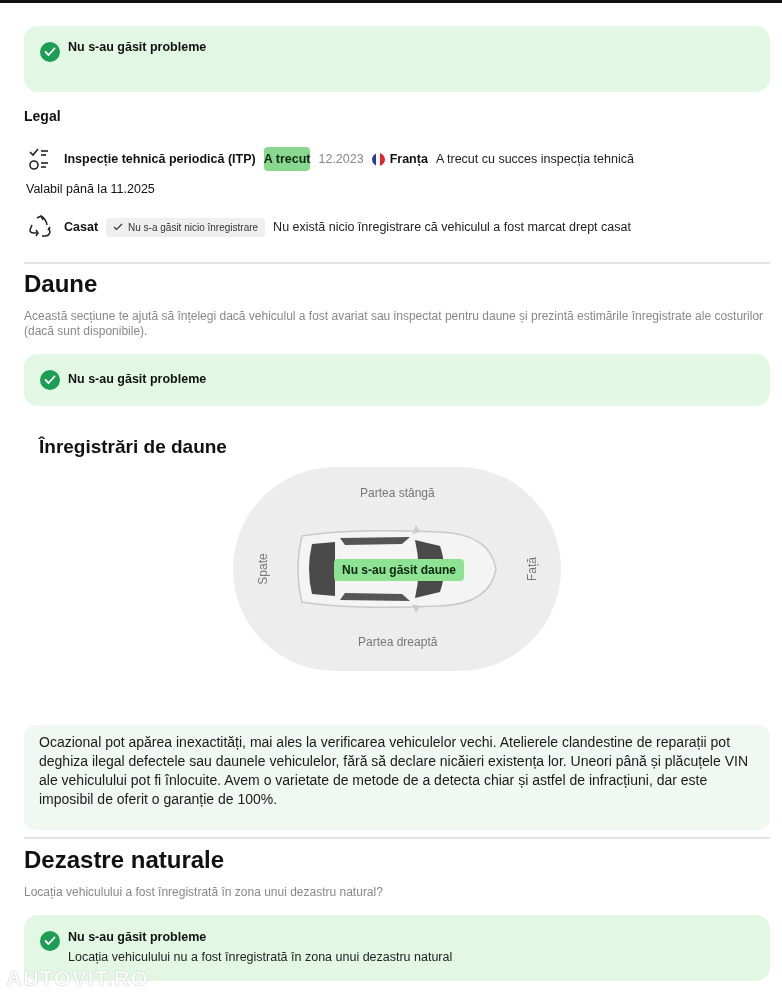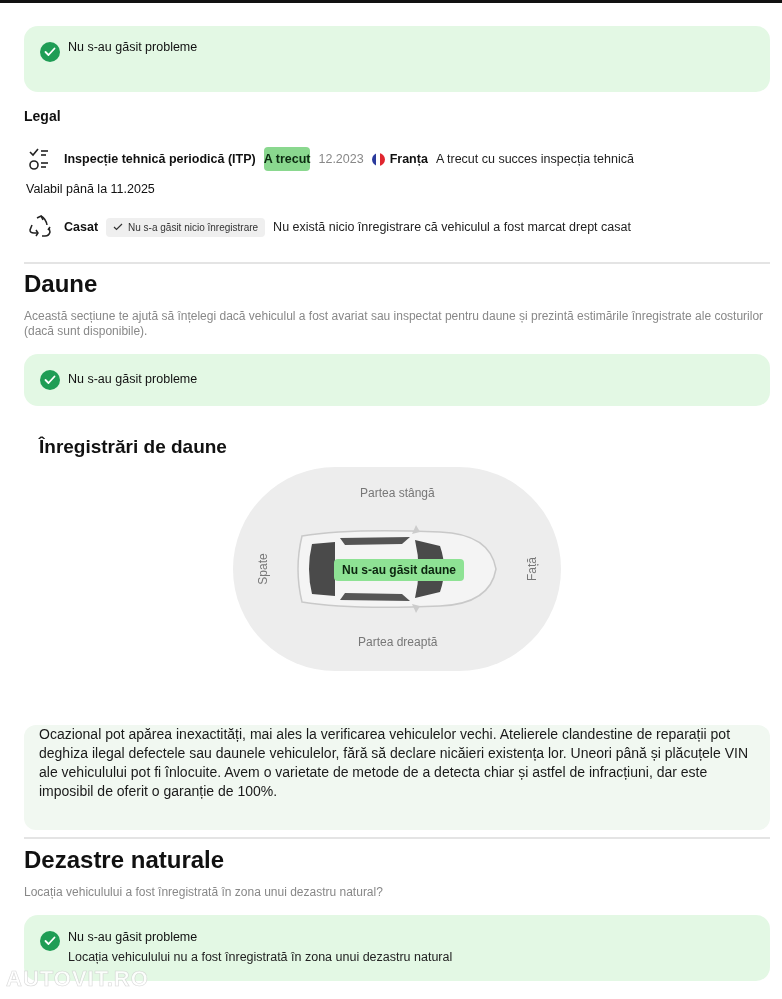--- a/index.html
+++ b/index.html
@@ -3,21 +3,21 @@
 <meta charset="utf-8">
 <style>
   * { box-sizing: border-box; margin: 0; padding: 0; }
   html, body { width: 782px; height: 999px; overflow: hidden; background: #ffffff; }
   body { font-family: "Liberation Sans", sans-serif; color: #111; position: relative; }
   .topbar { position: absolute; left: 0; top: 0; width: 782px; height: 3px; background: #111; }
 
   .ok-box { position: absolute; left: 24px; width: 746px; background: #e3f8e4; border-radius: 14px; }
   .ok-icon { position: absolute; left: 16px; width: 20px; height: 20px; border-radius: 50%; background: #1f9d55; }
   .ok-icon svg { position: absolute; left: 4px; top: 5px; }
-  .ok-title { position: absolute; left: 44px; font-size: 12.5px; font-weight: normal; color: #111; white-space: nowrap; }
+  .ok-title { position: absolute; left: 44px; font-size: 12.5px; font-weight: bold; color: #111; white-space: nowrap; }
   .ok-sub { position: absolute; left: 44px; font-size: 12.5px; color: #222; white-space: nowrap; }
 
   .h-legal { position: absolute; left: 24px; top: 108px; font-size: 14px; font-weight: bold; }
   .row { position: absolute; left: 26px; height: 28px; display: flex; align-items: center; white-space: nowrap; }
   .row .ico { width: 28px; height: 28px; margin-right: 10px; }
   .row .lbl { font-size: 12.5px; font-weight: bold; margin-right: 8px; }
   .badge-pass { background: #8ad88f; color: #0c2a10; font-size: 12.5px; font-weight: bold; padding: 5px 0; border-radius: 4px; margin-right: 8px; }
   .date { color: #888; font-size: 12.5px; margin-right: 8px; }
   .flag { width: 13px; height: 13px; border-radius: 50%; overflow: hidden; display: inline-flex; margin-right: 5px; }
   .flag span { flex: 1; }
@@ -31,21 +31,21 @@
   .h-section { position: absolute; left: 24px; font-size: 24px; font-weight: bold; color: #111; }
   .sec-desc { position: absolute; left: 24px; width: 746px; font-size: 12px; line-height: 15px; color: #888; }
 
   .h-sub { position: absolute; left: 39px; top: 436px; font-size: 19px; font-weight: bold; color: #111; }
 
   .oval { position: absolute; left: 233px; top: 467px; width: 328px; height: 204px; border-radius: 102px; background: #ededed; }
   .side-lbl { position: absolute; font-size: 12px; color: #777; white-space: nowrap; }
   .car { position: absolute; left: 290px; top: 524px; width: 210px; height: 90px; }
   .no-damage { position: absolute; left: 334px; top: 559px; background: #8ee294; color: #0b240e; font-size: 12px; font-weight: bold; padding: 4px 8px; border-radius: 4px; white-space: nowrap; }
 
-  .note { position: absolute; left: 24px; top: 725px; width: 746px; height: 105px; background: #f1f8f1; border-radius: 12px; padding: 0 15px; font-size: 14px; line-height: 19px; color: #1a1a1a; }
+  .note { position: absolute; left: 24px; top: 725px; width: 746px; height: 105px; background: #f1f8f1; border-radius: 12px; padding: 8px 15px; font-size: 14px; line-height: 19px; color: #1a1a1a; }
   .watermark { position: absolute; left: 6px; top: 966px; font-size: 22px; font-weight: bold; letter-spacing: 1px; color: rgba(255,255,255,0.85); -webkit-text-stroke: 0.6px rgba(200,200,200,0.7); white-space: nowrap; }
 </style>
 </head>
 <body>
 
 <div class="topbar"></div>
 
 <div class="ok-box" style="top:26px;height:66px;">
   <div class="ok-icon" style="top:16px;">
     <svg width="12" height="10" viewBox="0 0 12 10">

